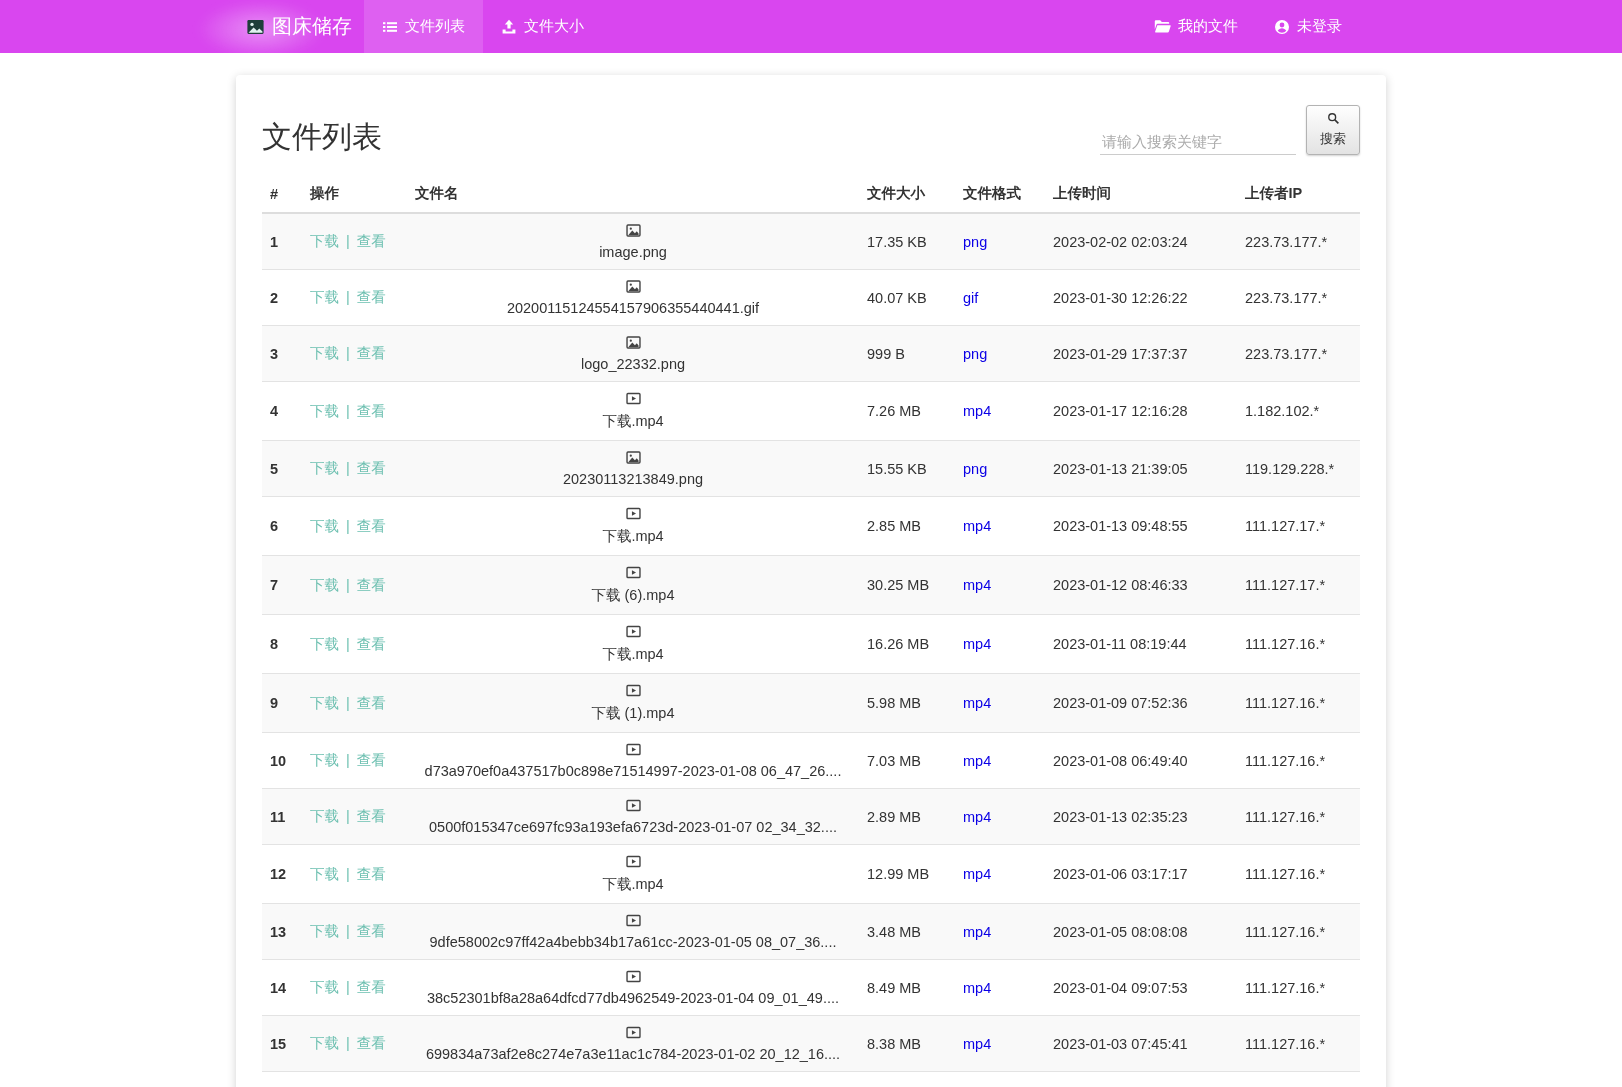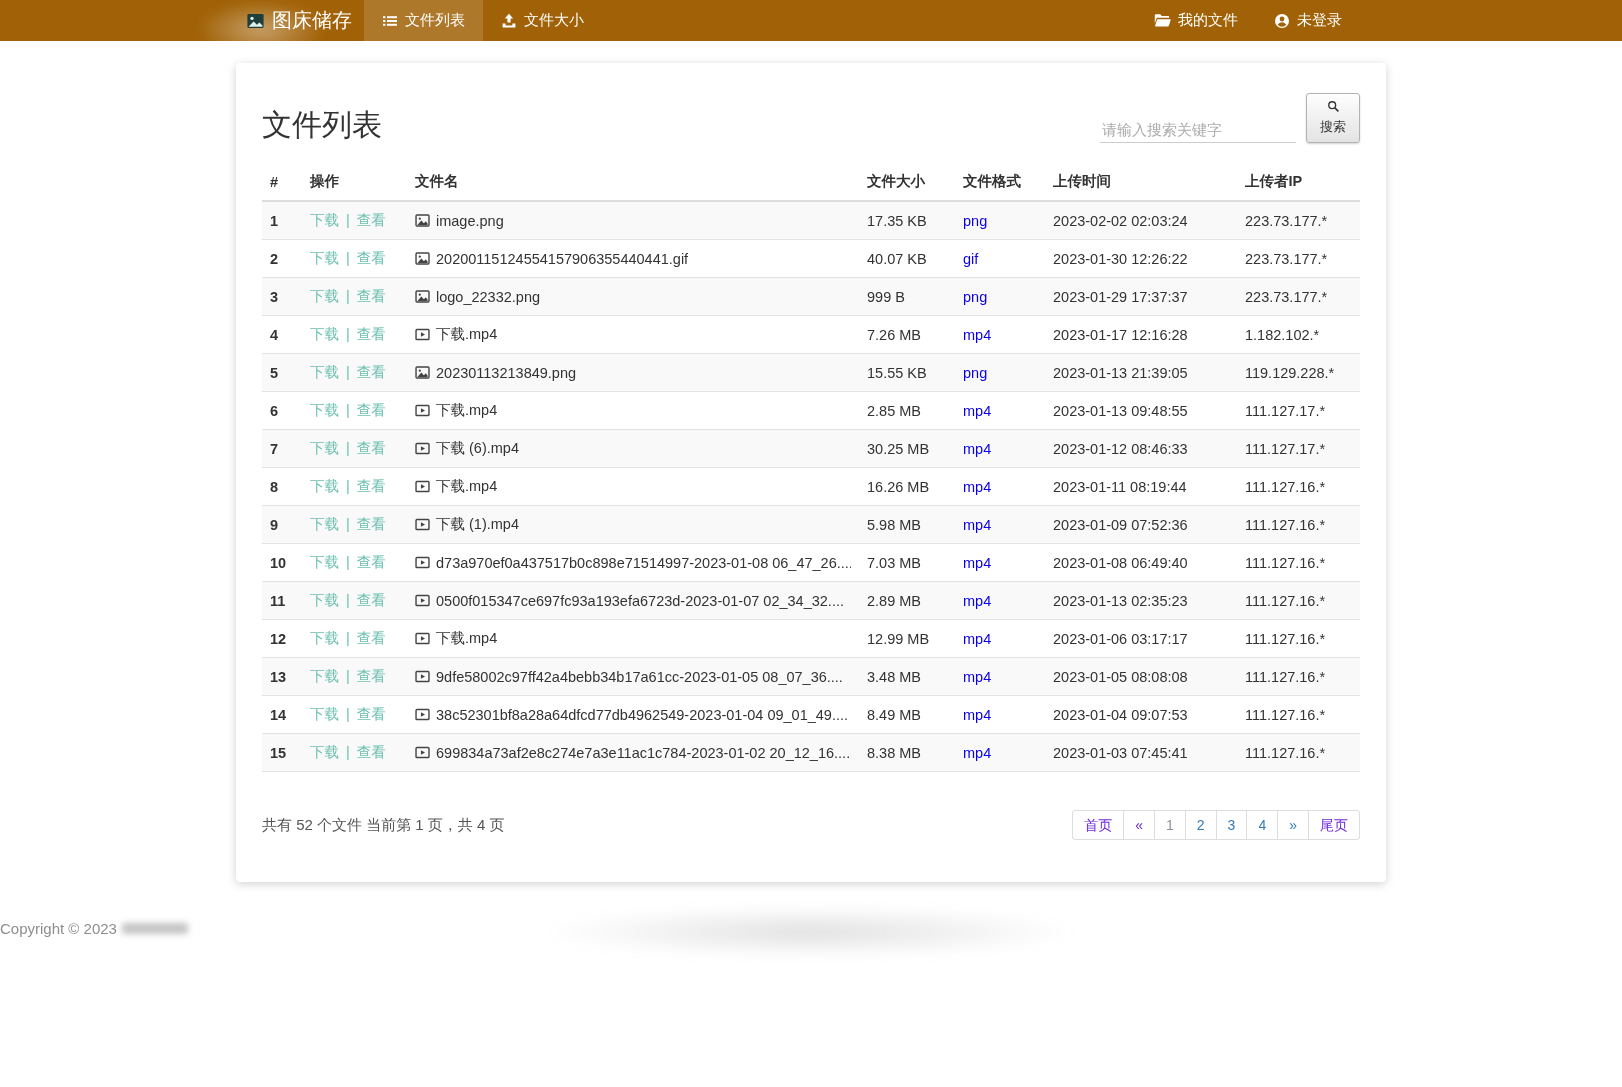--- a/index.html
+++ b/index.html
@@ -3,21 +3,21 @@
 <meta charset="utf-8">
 <style>
   * { box-sizing: border-box; }
   html,body { margin:0; padding:0; }
   body {
     width:1622px; height:1087px; position:relative; overflow:hidden;
     background:#ffffff; color:#333;
     font-family:"Liberation Sans","DejaVu Sans",sans-serif;
   }
   
-  nav.navbar { height:41px; background:#a16207; position:relative; overflow:hidden; }
+  nav.navbar { height:53px; background:#d946ef; position:relative; overflow:hidden; }
   .nav-blur { position:absolute; left:196px; top:0; width:130px; height:59px; pointer-events:none;
     background:radial-gradient(ellipse at center, rgba(255,255,255,0.40), rgba(255,255,255,0) 70%);
     filter:blur(5px); }
   .nav-inner { width:1150px; height:100%; margin:0 auto; display:flex; align-items:stretch; position:relative; }
   .brand { display:flex; align-items:center; gap:7px; color:#fff; font-size:20px;
     padding:0 12px 0 10px; text-decoration:none; }
   .nav-item { display:flex; align-items:center; gap:7px; color:#fff; font-size:15px;
     padding:0 18px; text-decoration:none; }
   .nav-item.active { background:rgba(255,255,255,0.14); }
   #nav-left, #nav-right { display:flex; align-items:stretch; }
@@ -41,21 +41,21 @@
   
   table.files { width:100%; border-collapse:collapse; table-layout:fixed; font-size:14.5px; }
   table.files th { text-align:left; padding:9px 8px; border-bottom:2px solid #ddd;
     font-weight:bold; color:#333; }
   table.files td { padding:9px 8px; border-bottom:1px solid #e3e3e3; color:#333;
     white-space:nowrap; overflow:hidden; }
   table.files tbody tr:nth-child(odd) { background:#f9f9f9; }
   td.num { font-weight:bold; }
   td.act a { color:#6ec0b1; text-decoration:none; cursor:pointer; }
   td.act .sep { color:#6ec0b1; padding:0 7px; }
-  .fname { display:flex; align-items:center; gap:6px; white-space:nowrap; overflow:hidden; }
+  .fname { display:flex; align-items:center; gap:6px; white-space:nowrap; overflow:hidden;flex-direction:column; }
   a.fmt { color:#0b00e6; text-decoration:none; cursor:pointer; }
   
   .foot-row { display:flex; justify-content:space-between; align-items:center; margin-top:38px; }
   .summary { font-size:15px; color:#555; }
   .pagination { display:flex; }
   .page-btn { border:1px solid #ddd; background:#fff; padding:5px 11px; font-size:14px;
     margin-left:-1px; text-decoration:none; line-height:1.3; }
   .page-btn.first { border-radius:3px 0 0 3px; margin-left:0; }
   .page-btn.last  { border-radius:0 3px 3px 0; }
   .page-link     { color:#337ab7; cursor:pointer; }

